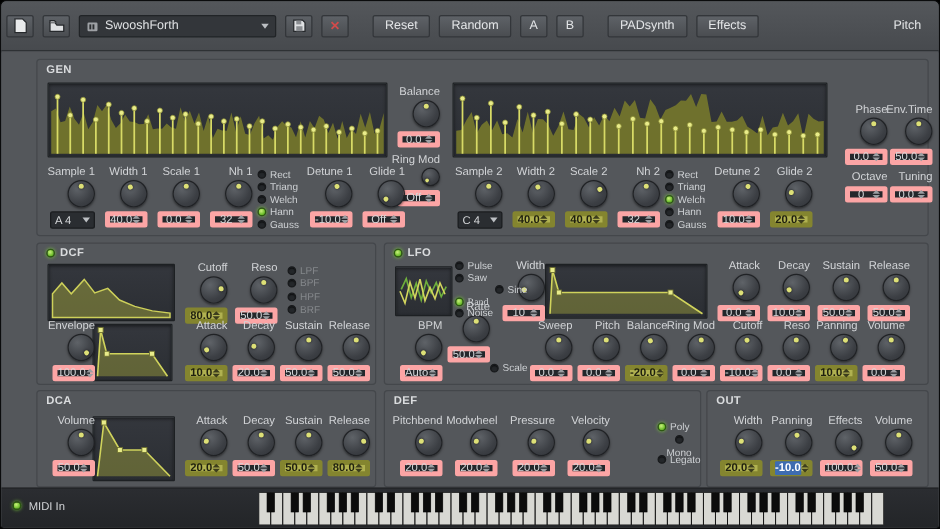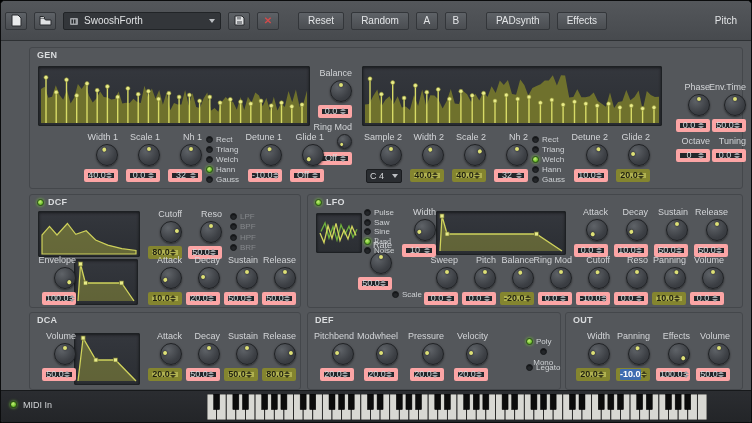--- a/index.html
+++ b/index.html
@@ -299,20 +299,32 @@
         <div class="cluster" style="left: 678px; top: 88px;">
           <div class="clabel">Tuning</div>
           <div class="spin">
             <span class="sv">0.0</span>
             <span class="arr">
               <b class="up"></b>
               <b class="dn"></b>
             </span>
           </div>
         </div>
+        <div class="cluster" style="left: 8px; top: 84px;">
+          <div class="clabel">Sample 1</div>
+          <div class="knob">
+            <div class="kptr" style="transform: rotate(0deg);">
+              <i></i>
+            </div>
+          </div>
+          <div class="combo">
+            <span class="sv">A 4</span>
+            <b class="dna"></b>
+          </div>
+        </div>
         <div class="cluster" style="left: 50px; top: 84px;">
           <div class="clabel">Width 1</div>
           <div class="knob">
             <div class="kptr" style="transform: rotate(-27deg);">
               <i></i>
             </div>
           </div>
           <div class="spin">
             <span class="sv">40.0</span>
             <span class="arr">
@@ -738,20 +750,35 @@
             </div>
           </div>
           <div class="spin">
             <span class="sv">50.0</span>
             <span class="arr">
               <b class="up"></b>
               <b class="dn"></b>
             </span>
           </div>
         </div>
+        <div class="cluster" style="left: 8px; top: 60px;">
+          <div class="clabel">BPM</div>
+          <div class="knob">
+            <div class="kptr" style="transform: rotate(-135deg);">
+              <i></i>
+            </div>
+          </div>
+          <div class="spin">
+            <span class="sv">Auto</span>
+            <span class="arr">
+              <b class="up"></b>
+              <b class="dn"></b>
+            </span>
+          </div>
+        </div>
         <div class="cluster" style="left: 46px; top: 45px;">
           <div class="clabel">Rate</div>
           <div class="knob">
             <div class="kptr" style="transform: rotate(0deg);">
               <i></i>
             </div>
           </div>
           <div class="spin">
             <span class="sv">50.0</span>
             <span class="arr">
@@ -882,21 +909,21 @@
         </div>
         <div class="rcol" style="left: 56px; top: 13px;">
           <div class="ritem" style="height: 9.5px;">
             <span class="rled"></span>
             <span class="rtext">Pulse</span>
           </div>
           <div class="ritem" style="height: 9.5px;">
             <span class="rled"></span>
             <span class="rtext">Saw</span>
           </div>
-          <div class="ritem" style="height: 9.5px;">
+          <div class="ritem" style="height: 9.5px; margin-left: 32px;">
             <span class="rled"></span>
             <span class="rtext">Sine</span>
           </div>
           <div class="ritem" style="height: 9.5px; font-family: Liberation Serif, serif;">
             <span class="rled on"></span>
             <span class="rtext">Rand</span>
           </div>
           <div class="ritem" style="height: 9.5px;">
             <span class="rled"></span>
             <span class="rtext">Noise</span>

